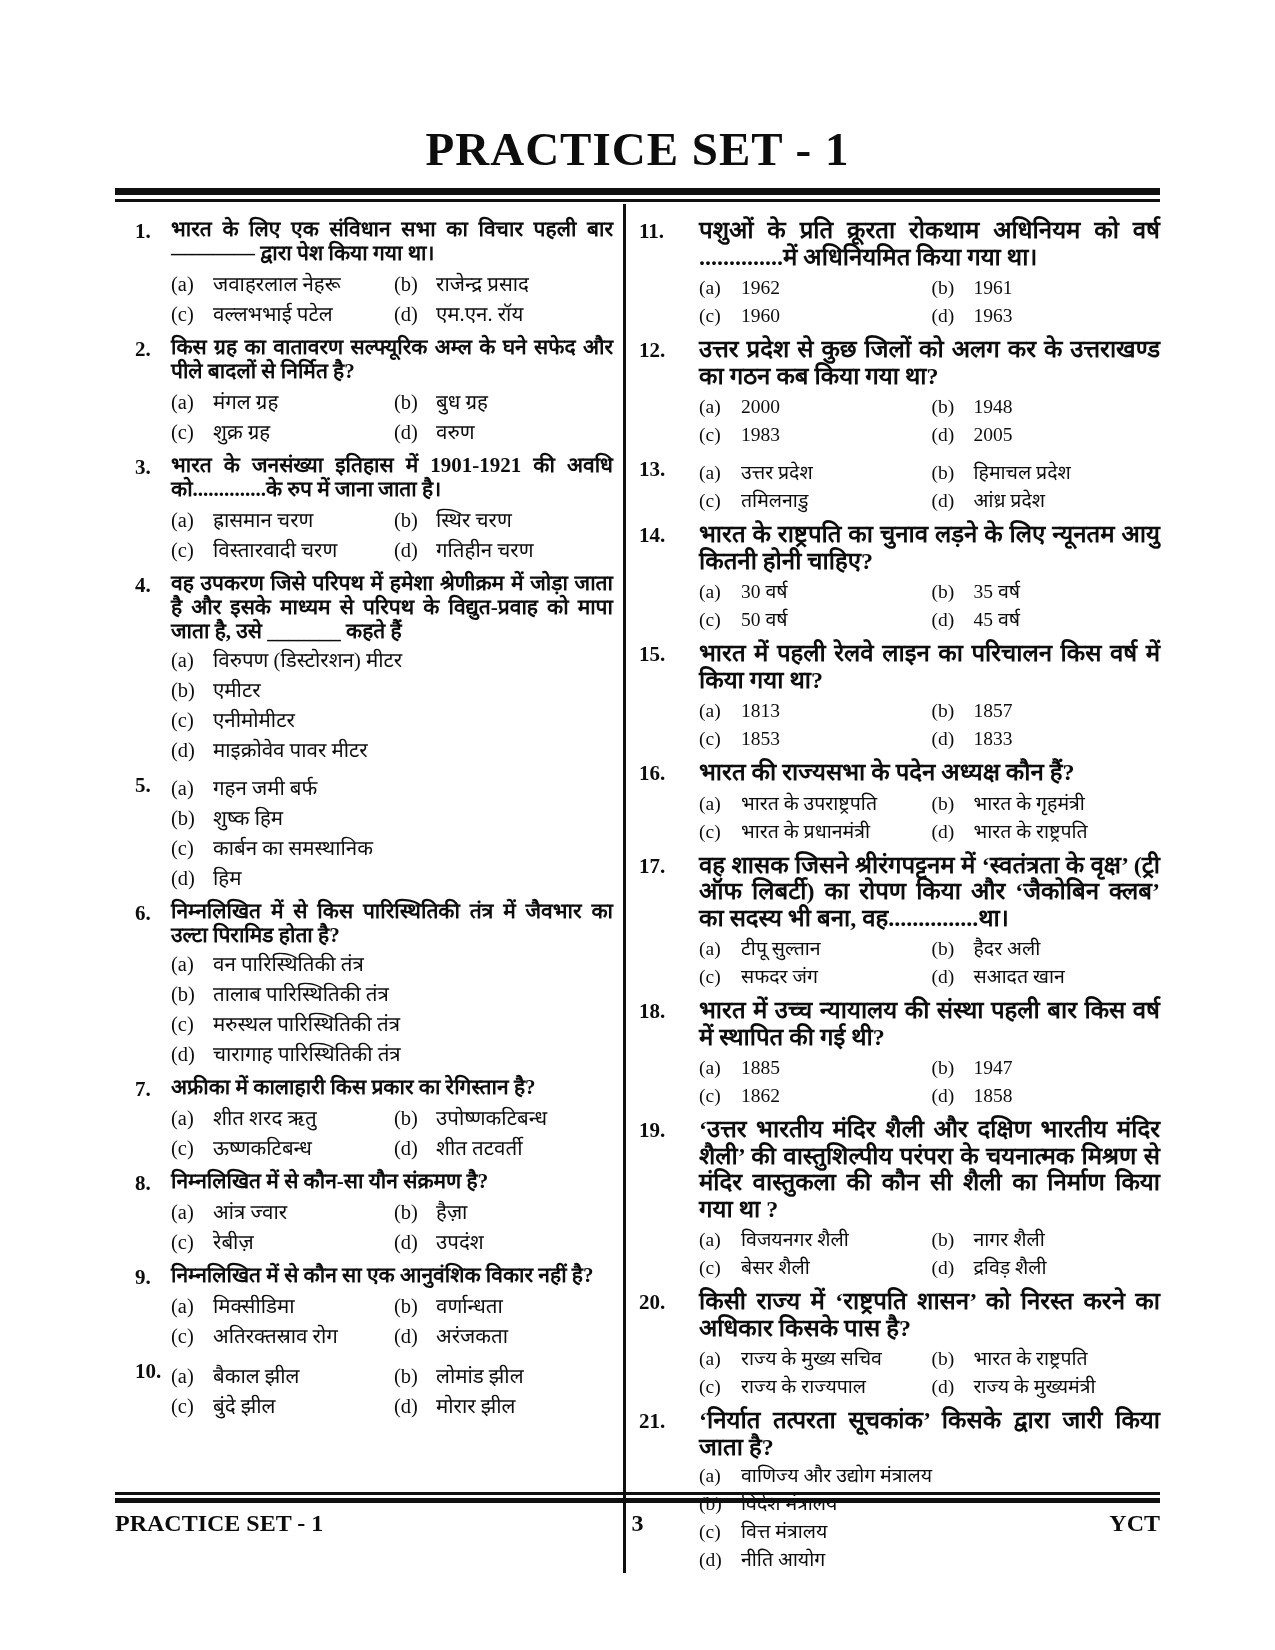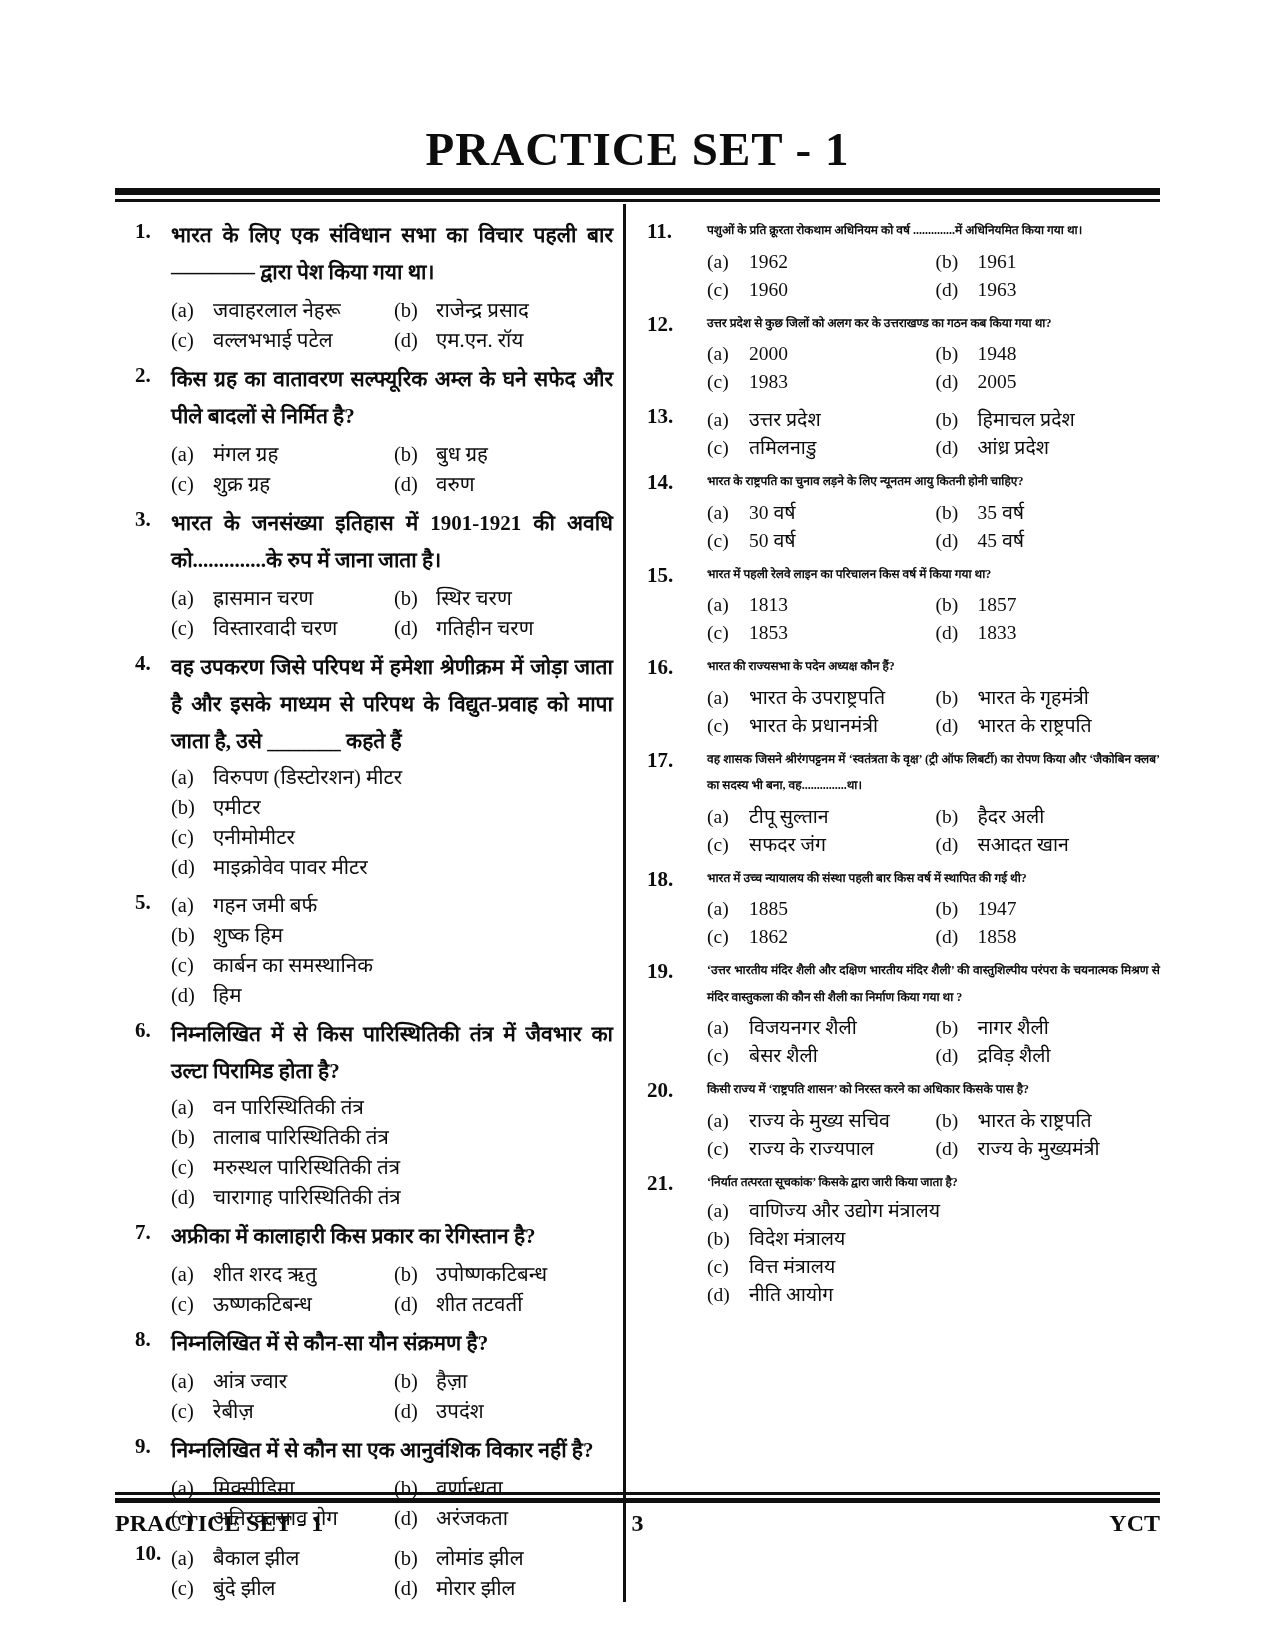--- a/index.html
+++ b/index.html
@@ -28,39 +28,39 @@
   
   .columns {
     position:relative;
     display:flex;
     align-items:stretch;
     min-height:1282px;
     margin-top:2px;
   }
   .col { box-sizing:border-box; }
   .col-left  { width:508px; padding:6px 10px 0 0; }
-  .col-right { flex:1; padding:6px 0 0 10px;margin-left:8px; }
+  .col-right { flex:1; padding:6px 0 0 10px; }
   .divider {
     position:absolute; top:0; bottom:0; left:508px;
     width:3px; background:#101010;
   }
 
   
   .question { display:flex; margin-top:7px; }
   .qnum {
     flex:0 0 56px; box-sizing:border-box; padding-left:20px;
     font-weight:700; font-size:21px; line-height:28px;
   }
   .col-right .qnum { flex:0 0 66px; padding-left:6px; }
   .qbody { flex:1; min-width:0; }
   .qtext {
-    font-weight:700; font-size:21px; line-height:37px;
+    font-weight:700; font-size:21px; line-height:24px;
     text-align:justify;
   }
-  .col-right .qtext { font-size:12px; line-height:26.5px; }
+  .col-right .qtext { font-size:24px; line-height:26.5px; }
 
   .opts { margin-top:3px; }
   .opts.grid { display:grid; grid-template-columns:1fr 1fr; column-gap:4px; }
   .opts.list { display:block; }
   .opt { display:flex; align-items:baseline; font-size:20.5px; line-height:28px; margin-top:2px; }
   .col-right .opt { font-size:19.5px; line-height:26px; }
   .opt-label { flex:0 0 42px; }
   .opt-text { white-space:nowrap; overflow:visible; }
 
   

